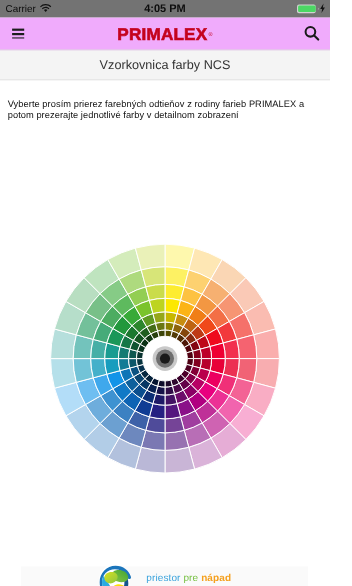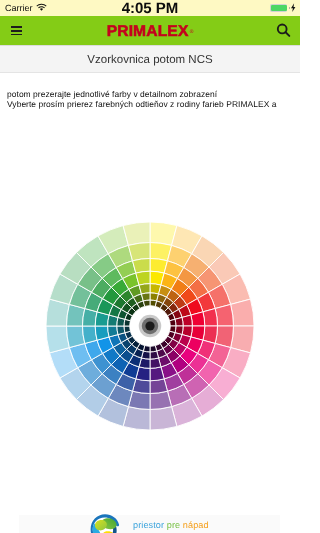--- a/index.html
+++ b/index.html
@@ -3,38 +3,38 @@
 <meta charset="utf-8">
 <title>Primalex</title>
 <style>
   html,body{margin:0;padding:0;background:#fff;}
   body{width:300px;height:533px;overflow:hidden;
        font-family:"Liberation Sans",sans-serif;
        -webkit-font-smoothing:antialiased;text-rendering:geometricPrecision;}
   #app{position:relative;width:300px;height:533px;background:#fff;overflow:hidden;}
 
   
-  .statusbar{position:relative;height:16px;background:#fef9c3;}
+  .statusbar{position:relative;height:16px;background:#737373;}
   .sb-left{position:absolute;left:5px;top:0;height:16px;display:flex;
      align-items:center;gap:3px;}
   .sb-carrier{font-size:9px;color:#0d0d0d;}
   .sb-center{position:absolute;left:0;right:0;top:0;height:16px;
      display:flex;align-items:center;justify-content:center;
-     font-size:15px;font-weight:bold;color:#0d0d0d;}
+     font-size:10px;font-weight:bold;color:#0d0d0d;}
   .sb-right{position:absolute;right:4px;top:0;height:16px;display:flex;
      align-items:center;gap:1px;}
   .batt{position:relative;width:17px;height:7.4px;
      border-radius:1.8px;box-sizing:border-box;background:#D2D2D2;}
   .batt-fill{position:absolute;left:0.6px;top:0.6px;bottom:0.6px;right:0.6px;
      background:#4CD764;border-radius:1.3px;}
   .batt-cap{width:1.3px;height:2.4px;background:#9c9c9c;border-radius:0 1px 1px 0;
      margin-left:0.5px;}
 
   
-  .navbar{position:relative;height:30px;background:#84cc16;}
+  .navbar{position:relative;height:30px;background:#f0abfc;}
   .navbar:after{content:"";position:absolute;left:0;right:0;bottom:0;height:1px;
      background:#DCDCDC;}
   .burger{position:absolute;left:11px;top:10px;width:11px;height:10px;cursor:pointer;}
   .burger i{position:absolute;left:0;width:11px;height:1.9px;background:#1d1d1d;}
   .burger i:nth-child(1){top:0px;}
   .burger i:nth-child(2){top:3.8px;}
   .burger i:nth-child(3){top:7.5px;}
   .logo{position:absolute;left:0;right:0;top:1px;height:30px;display:flex;
      align-items:center;justify-content:center;}
   .logo-text{font-size:15.6px;font-weight:bold;color:#C4031E;letter-spacing:0.15px;
@@ -60,21 +60,21 @@
 
   
   .footer-panel{position:absolute;left:19px;top:515px;width:261px;height:18px;
      background:#FAFAFA;}
   .footer{position:absolute;left:0;top:511px;width:300px;height:22px;}
   .footer-logo{position:absolute;left:86px;top:0;width:36px;height:30px;}
   .footer-text{position:absolute;left:133px;top:8.6px;font-size:9.1px;
      letter-spacing:0.1px;white-space:nowrap;}
   .ft-1{color:#3AA3DC;margin-top:12px;}
   .ft-2{color:#77C043;}
-  .ft-3{color:#F5A01E;}
+  .ft-3{color:#F5A01E;font-weight:bold;}
 </style>
 </head>
 <body>
 
 <div id="app">
 
   <div class="statusbar">
     <div class="sb-left">
       <span class="sb-carrier">Carrier</span>
       <span>
@@ -111,26 +111,26 @@
     </div>
     <div class="searchbtn">
       <svg width="16" height="16" viewBox="0 0 16 16">
         <circle cx="6.2" cy="5.9" r="4.4" fill="none" stroke="#1b1b1b" stroke-width="1.85"></circle>
         <line x1="9.6" y1="9.3" x2="13.3" y2="12.9" stroke="#1b1b1b" stroke-width="1.95" stroke-linecap="round"></line>
       </svg>
     </div>
   </div>
 
   <div class="subbar">
-    <span class="subbar-title">Vzorkovnica potom NCS</span>
+    <span class="subbar-title">Vzorkovnica farby NCS</span>
   </div>
 
   <div class="intro">
+    <div>Vyberte prosím prierez farebných odtieňov z rodiny farieb PRIMALEX a</div>
     <div>potom prezerajte jednotlivé farby v detailnom zobrazení</div>
-    <div>Vyberte prosím prierez farebných odtieňov z rodiny farieb PRIMALEX a</div>
   </div>
 
   <div class="wheelwrap" id="wheel">
       <svg viewBox="0 0 207.4 207.4">
         <g>
           <path d="M103.70 0.00A103.70 103.70 0 0 1 130.54 3.53L125.23 23.33A83.20 83.20 0 0 0 103.70 20.50Z" fill="#fef8ad" stroke="#FFFFFF" stroke-width="0.9"></path>
           <path d="M130.54 3.53A103.70 103.70 0 0 1 155.55 13.89L145.30 31.65A83.20 83.20 0 0 0 125.23 23.33Z" fill="#fee7b4" stroke="#FFFFFF" stroke-width="0.9"></path>
           <path d="M155.55 13.89A103.70 103.70 0 0 1 177.03 30.37L162.53 44.87A83.20 83.20 0 0 0 145.30 31.65Z" fill="#fad6b4" stroke="#FFFFFF" stroke-width="0.9"></path>
           <path d="M177.03 30.37A103.70 103.70 0 0 1 193.51 51.85L175.75 62.10A83.20 83.20 0 0 0 162.53 44.87Z" fill="#fac9b6" stroke="#FFFFFF" stroke-width="0.9"></path>
           <path d="M193.51 51.85A103.70 103.70 0 0 1 203.87 76.86L184.07 82.17A83.20 83.20 0 0 0 175.75 62.10Z" fill="#fabcb1" stroke="#FFFFFF" stroke-width="0.9"></path>

